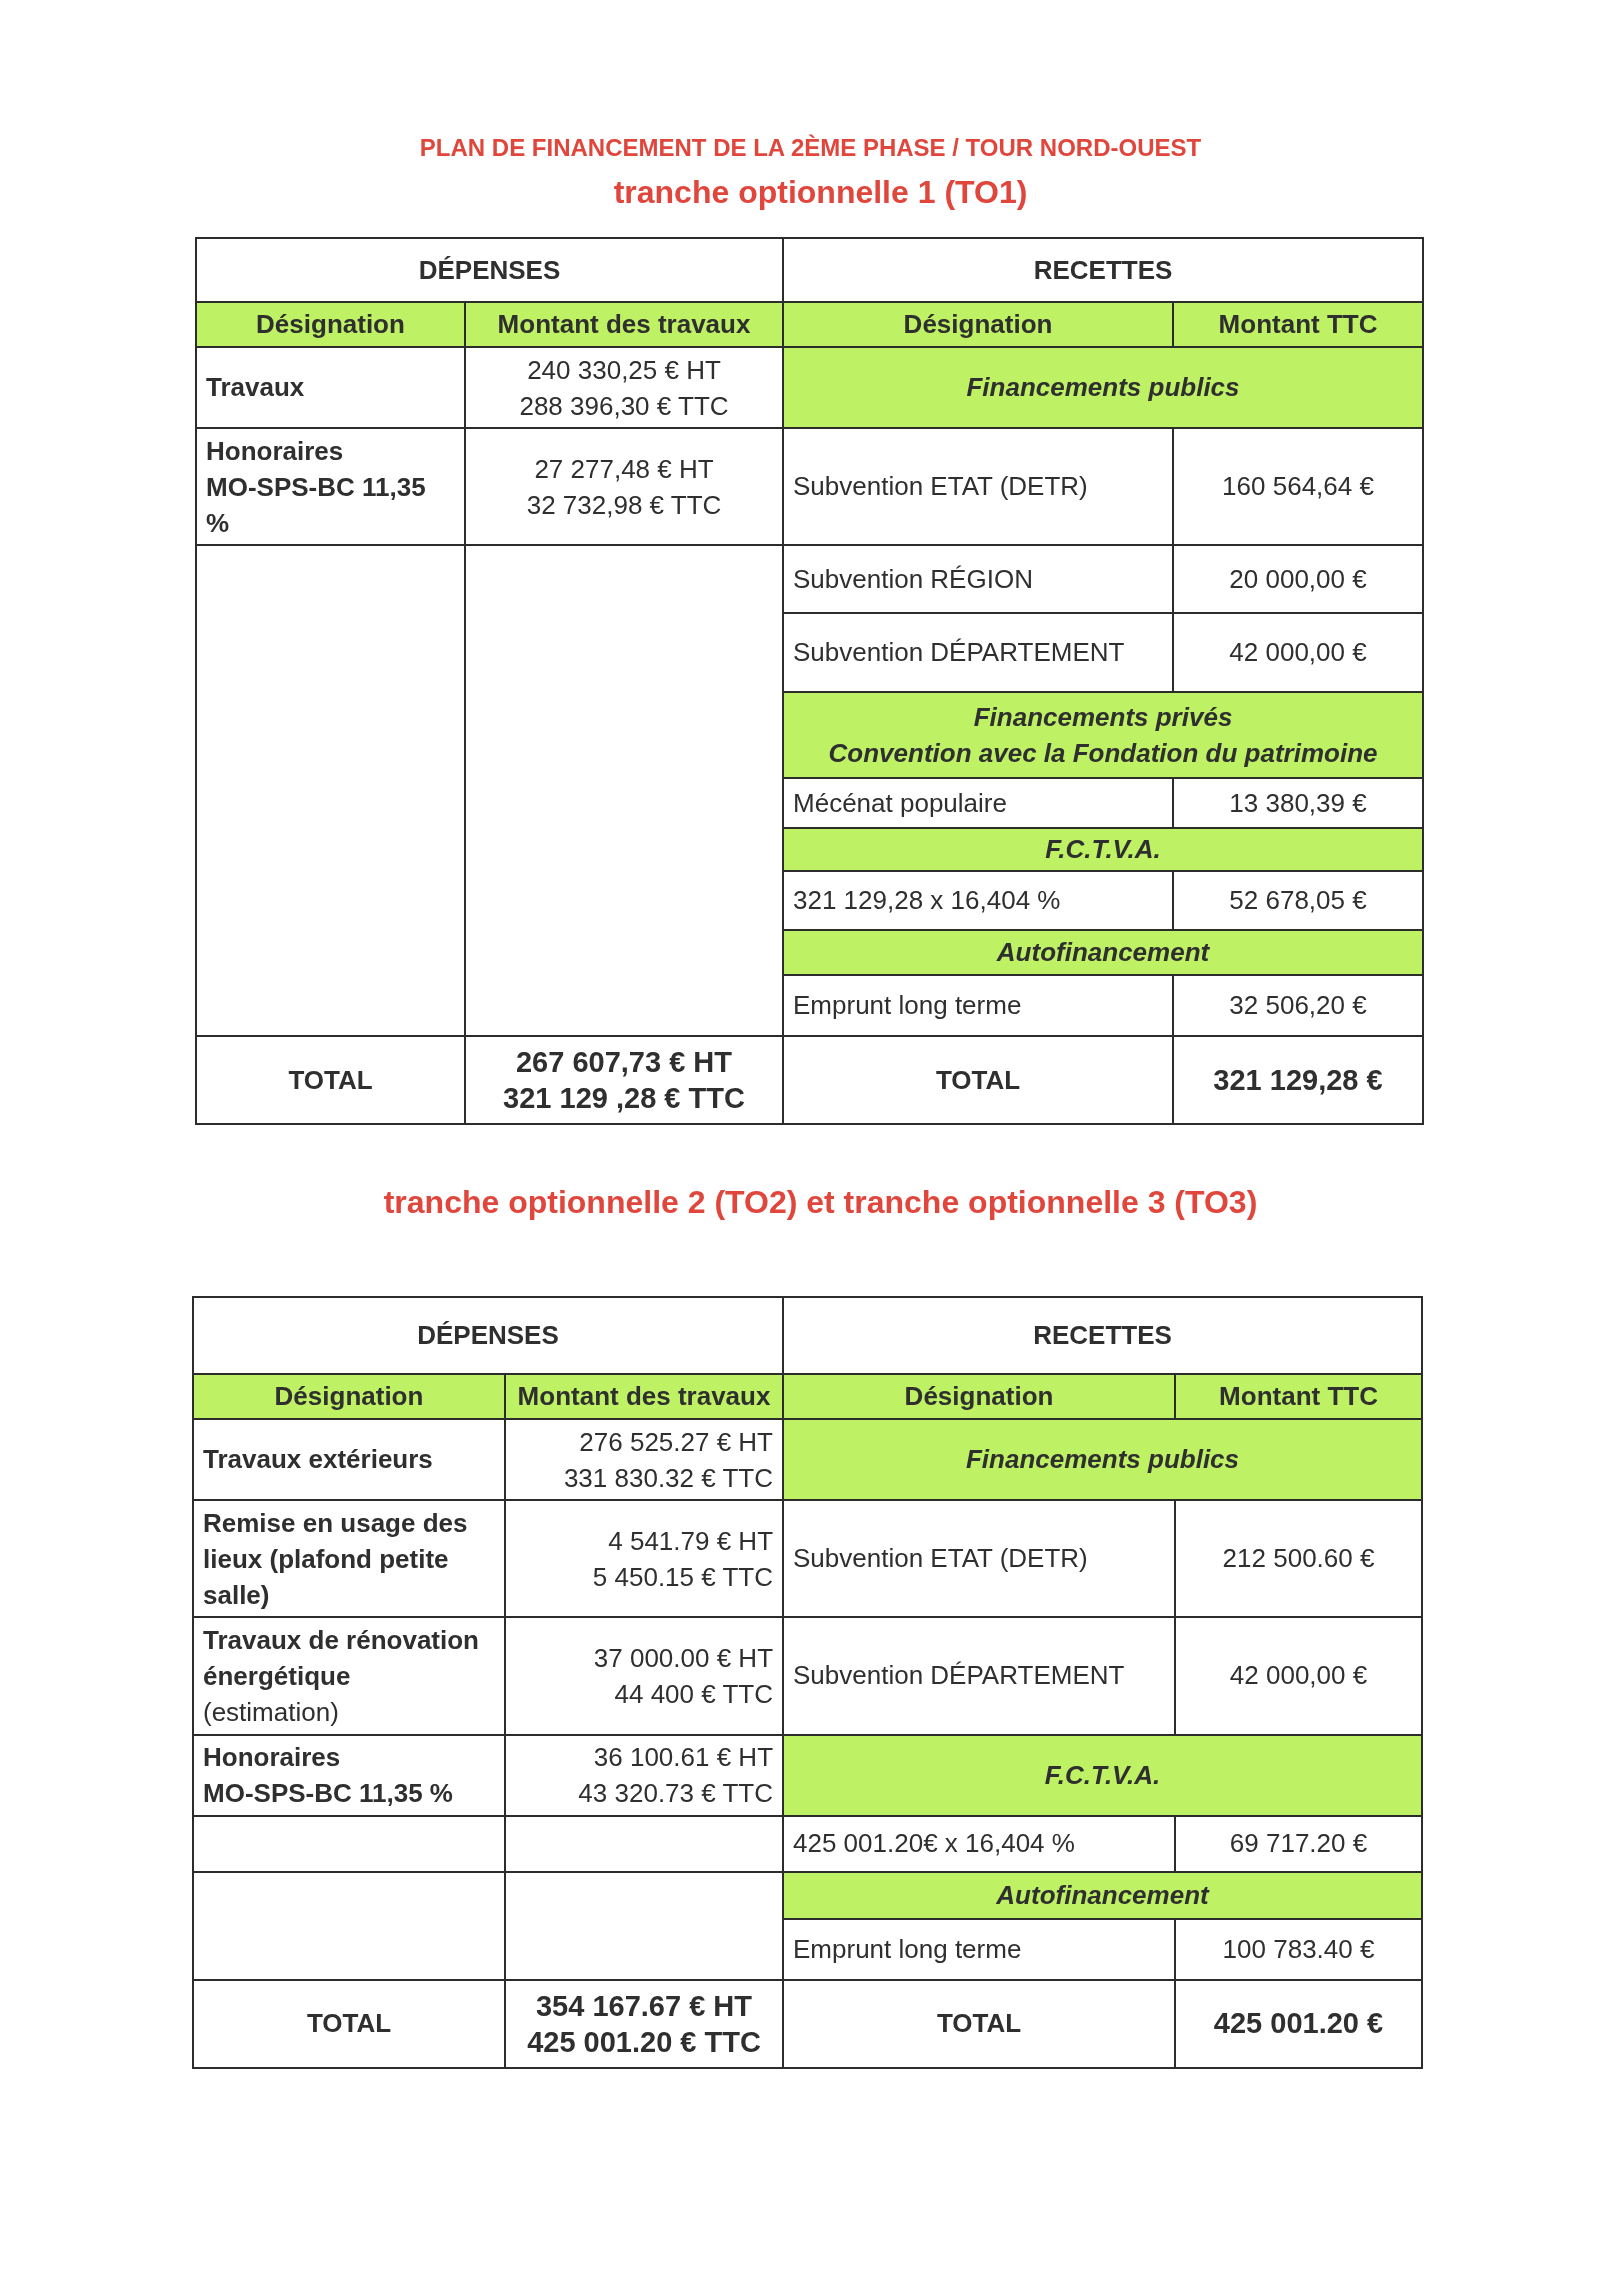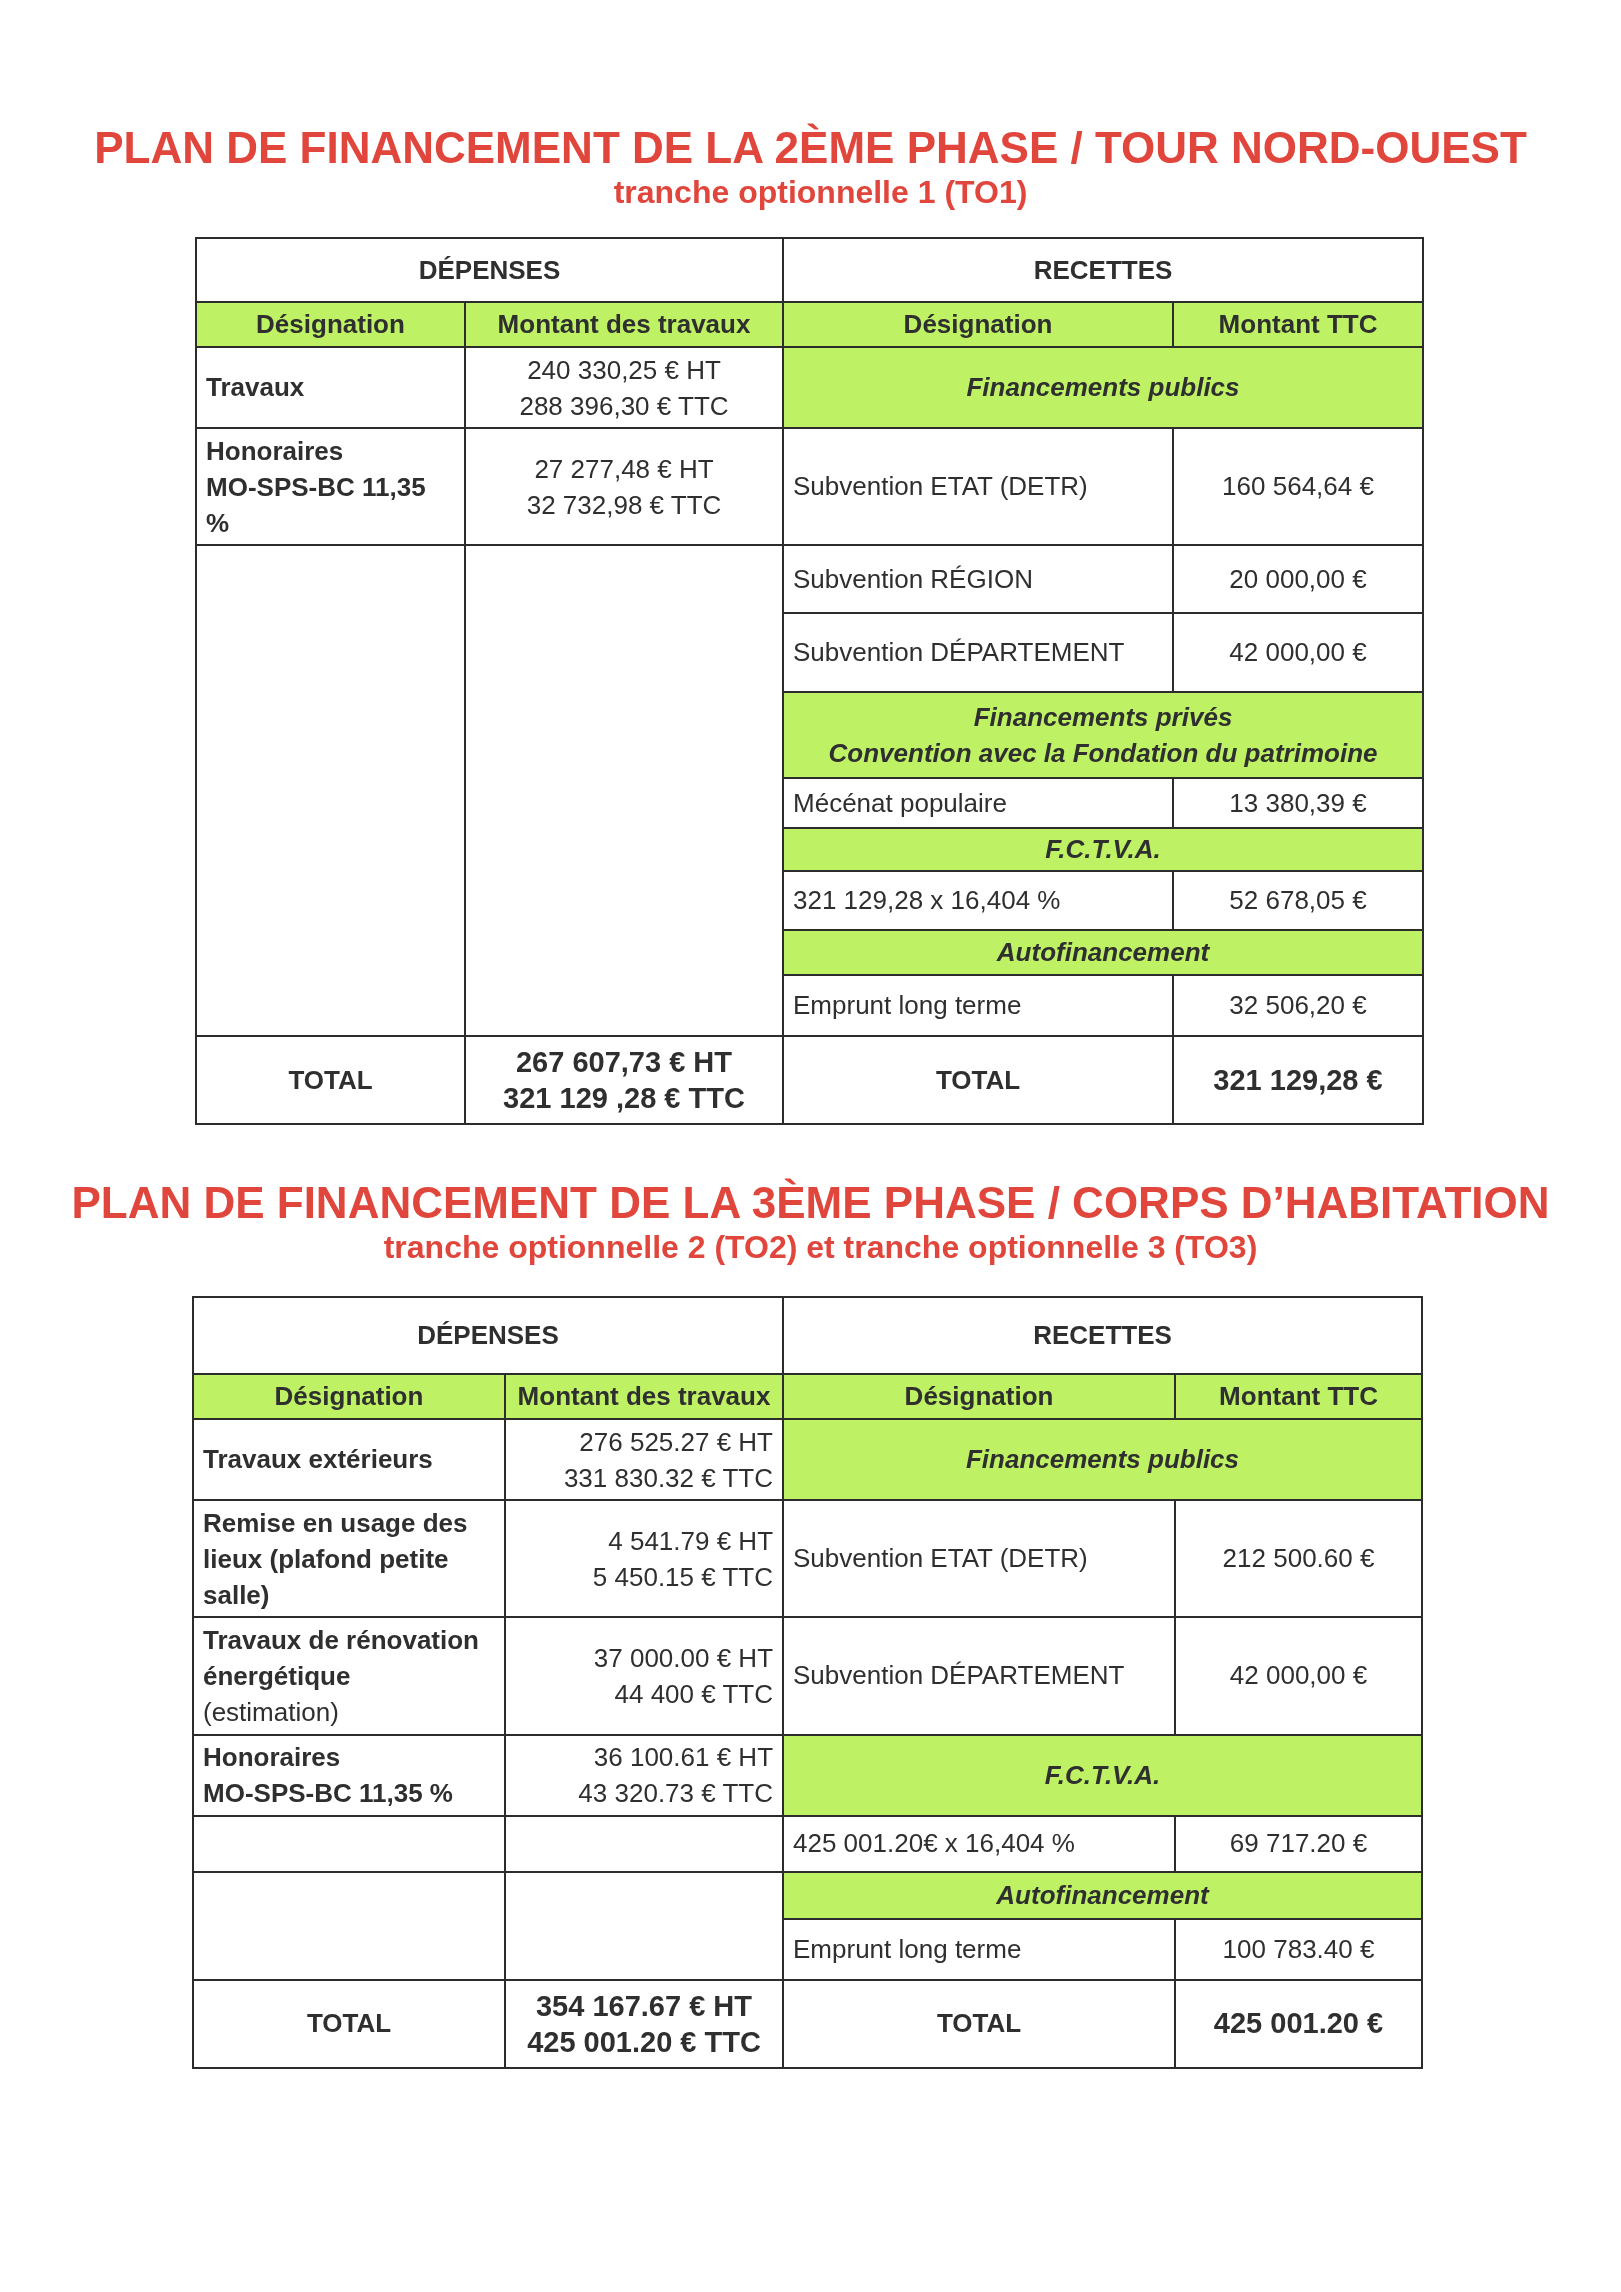--- a/index.html
+++ b/index.html
@@ -1,18 +1,18 @@
 <!DOCTYPE html>
 <html style="font-size:14.3px"><head>
 <meta charset="utf-8">
 <style>
   html, body { margin: 0; padding: 0; background: #ffffff; }
   body { width: 1621px; height: 2293px; position: relative; font-family: "Liberation Sans", sans-serif; color: #2f2f2f; }
   .title-block { position: absolute; left: 0; width: 1621px; text-align: center; color: #e0463c; font-weight: bold; }
-  .title-block .l1 { font-size: 44px; line-height: 45px; }
+  .title-block .l1 { font-size: 24px; line-height: 45px; }
   .title-block .l2 { font-size: 32px; line-height: 45px; margin-left: 20px; }
   #t1-title { top: 125px; }
   #t2-title { top: 1180px; }
 
   table.plan { position: absolute; border-collapse: collapse; table-layout: fixed; font-size: 26px; }
   table.plan td { border: 2.7px solid #2c2c2c; padding: 3.6px 9px; vertical-align: middle; }
   .green { background: #bef264; }
   .bold { font-weight: bold; }
   .ital { font-style: italic; font-weight: bold; }
   .center { text-align: center; }
@@ -109,21 +109,20 @@
       <div>267 607,73 € HT</div>
       <div>321 129 ,28 € TTC</div>
     </td>
     <td class="center bold">TOTAL</td>
     <td class="center big">321 129,28 €</td>
   </tr>
 </tbody>
   </table>
 
 <div class="title-block" id="t2-title">
-  <div class="l1">PLAN DE FINANCEMENT DE LA 3ÈME PHASE / CORPS D’HABITATION</div>
   <div class="l2">tranche optionnelle 2 (TO2) et tranche optionnelle 3 (TO3)</div>
 </div>
 
 <table class="plan" id="t2">
   <colgroup>
       <col style="width:312px">
       <col style="width:278px">
       <col style="width:392px">
       <col style="width:247px">
     </colgroup>

